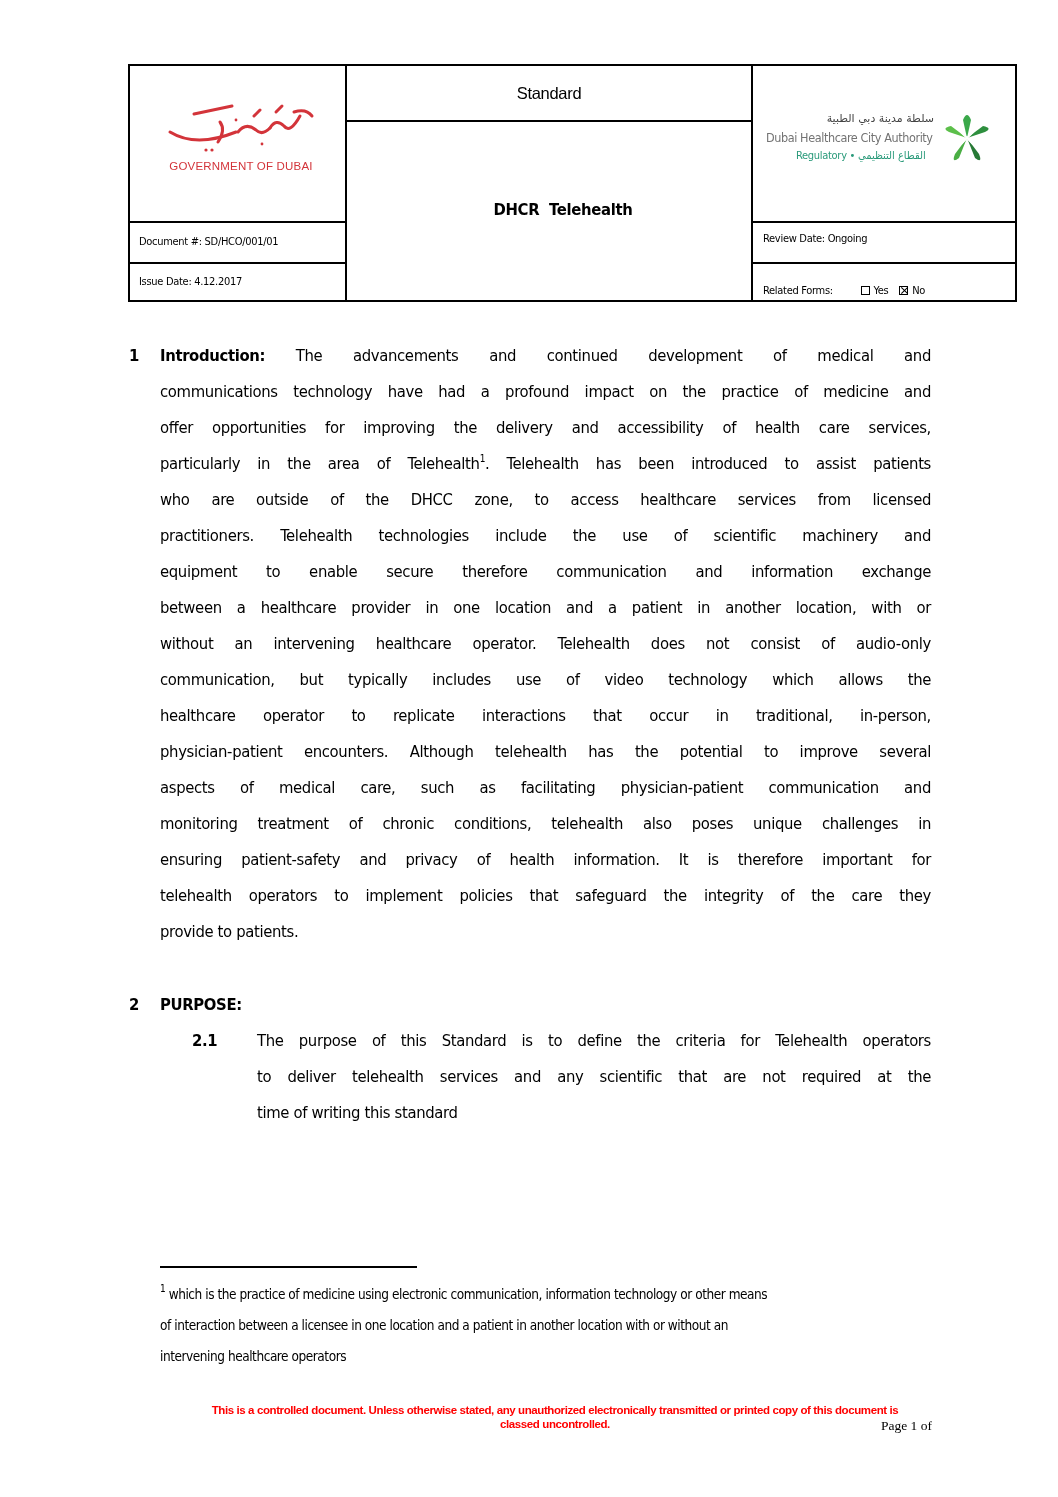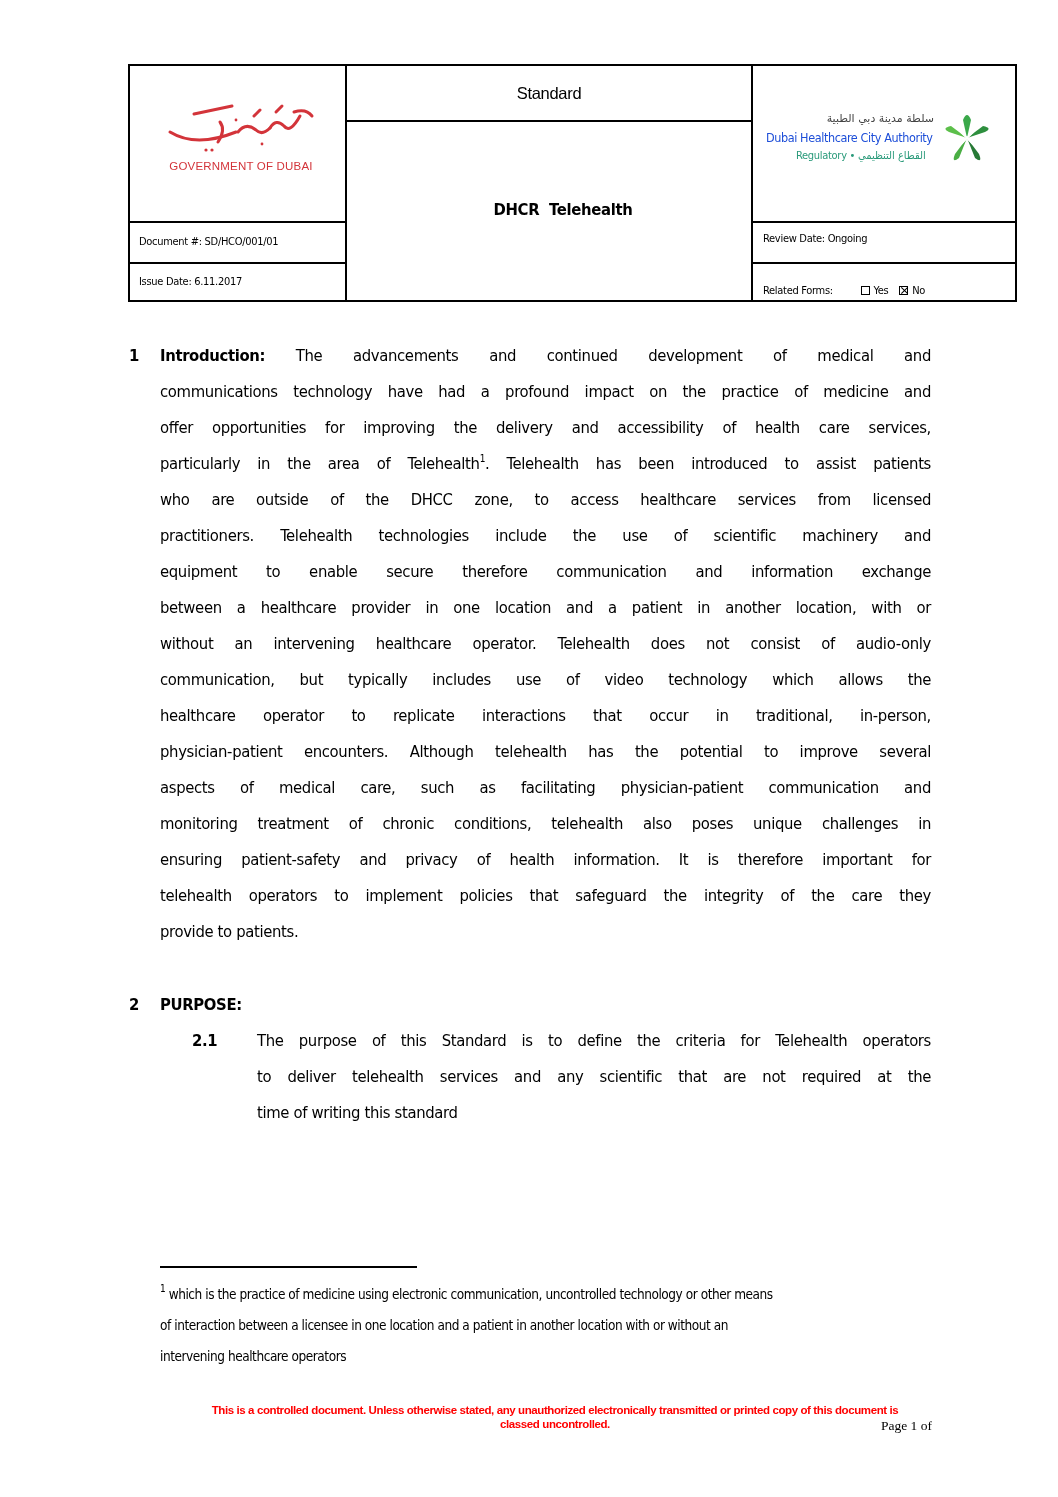--- a/index.html
+++ b/index.html
@@ -19,21 +19,21 @@
     .gov-logo { position: absolute; left: 26px; top: 36px; width: 170px; height: 80px; }
     .gov-arabic { position: absolute; left: 10px; top: 0; width: 150px; height: 52px; }
     .gov-en { position: absolute; left: 0; top: 58px; width: 170px; text-align: center;
               color: #d3343a; font-family: "Liberation Sans", sans-serif; font-size: 11.5px;
               letter-spacing: 0.2px; font-weight: normal; }
 
     
     .dhca-logo { position: absolute; left: 14px; top: 46px; width: 220px; height: 70px; }
     .dhca-ar { position: absolute; right: 52px; top: 0; font-size: 11px; color: #444;
                font-family: "DejaVu Sans", sans-serif; direction: rtl; }
-    .dhca-en { position: absolute; left: 0; top: 18px; font-size: 12.5px; color: #1d4ed8;
+    .dhca-en { position: absolute; left: 0; top: 18px; font-size: 12.5px; color: #737373;
                font-family: "DejaVu Sans Condensed", "DejaVu Sans", sans-serif; letter-spacing: -0.4px; text-align: center; }
     .dhca-reg { position: absolute; left: 30px; top: 37px; font-size: 11px; color: #2a9a7a;
                 font-family: "DejaVu Sans Condensed", "DejaVu Sans", sans-serif; letter-spacing: -0.3px; }
     .dhca-star { position: absolute; left: 175px; top: -2px; width: 52px; height: 56px; }
 
     
     .body-text { position: absolute; font-family: "DejaVu Sans Condensed", "DejaVu Sans", sans-serif;
                  font-size: 16.5px; letter-spacing: -0.35px; line-height: 36px; }
     .para { position: absolute; left: 160px; width: 771px; text-align: justify; text-align-last: auto; }
     .line { display: block; height: 36px; text-align: justify; text-align-last: justify; white-space: nowrap; }
@@ -89,21 +89,21 @@
           <circle cx="70" cy="18" r="1.4"></circle>
       </g>
     </svg>
     <div class="gov-en">GOVERNMENT OF DUBAI</div>
   </div>
 
   <div class="center-text" style="left:216px; width:406px; top:18px; font-family:Liberation Sans, sans-serif; font-size:16.5px; letter-spacing:-0.3px;">Standard</div>
   <div class="center-text" style="left:216px; width:434px; top:134px; font-family:'DejaVu Sans Condensed','DejaVu Sans',sans-serif; font-size:16.5px; font-weight:bold; letter-spacing:-0.3px; white-space:pre;">DHCR  Telehealth</div>
 
   <div class="cell-text" style="left:9px; top:169px;">Document #: SD/HCO/001/01</div>
-  <div class="cell-text" style="left:9px; top:209px;">Issue Date: 6.11.2017</div>
+  <div class="cell-text" style="left:9px; top:209px;">Issue Date: 4.12.2017</div>
 
   <div class="dhca-logo" style="left:636px;">
     <div class="dhca-ar">سلطة مدينة دبي الطبية</div>
     <div class="dhca-en">Dubai Healthcare City Authority</div>
     <div class="dhca-reg">Regulatory • القطاع التنظيمي</div>
     <svg class="dhca-star" viewBox="0 0 52 56">
       <g>
         <path d="M26 28 L22 10 Q26 0 30 10 Z" fill="#3aa84a"></path>
         <path d="M26 28 L8 22 Q0 18 10 16 Z" fill="#5cbf4a"></path>
         <path d="M26 28 L44 22 Q52 18 42 16 Z" fill="#2e8f3e"></path>
@@ -153,21 +153,21 @@
   <div class="num" style="left:192px; top:1023px;">2.1</div>
   <div class="para" style="left:257px; width:674px; top:1023px;">
     <span class="line">The purpose of this Standard is to define the criteria for Telehealth operators</span>
     <span class="line">to deliver telehealth services and any scientific that are not required at the</span>
     <span class="line last">time of writing this standard</span>
   </div>
 </div>
 
 <div class="fn-rule"></div>
 <div class="footnote" style="top:1279px;">
-  <div><sup>1</sup> <span>which is the practice of medicine using electronic communication, uncontrolled technology or other means</span></div>
+  <div><sup>1</sup> <span>which is the practice of medicine using electronic communication, information technology or other means</span></div>
   <div>of interaction between a licensee in one location and a patient in another location with or without an</div>
   <div>intervening healthcare operators</div>
 </div>
 
 <div class="footer-red" style="top:1403px;">
   <div>This is a controlled document.  Unless otherwise stated, any unauthorized electronically transmitted or printed copy of this document is</div>
   <div>classed uncontrolled.</div>
 </div>
 <div class="page-num">Page 1 of</div>
 

